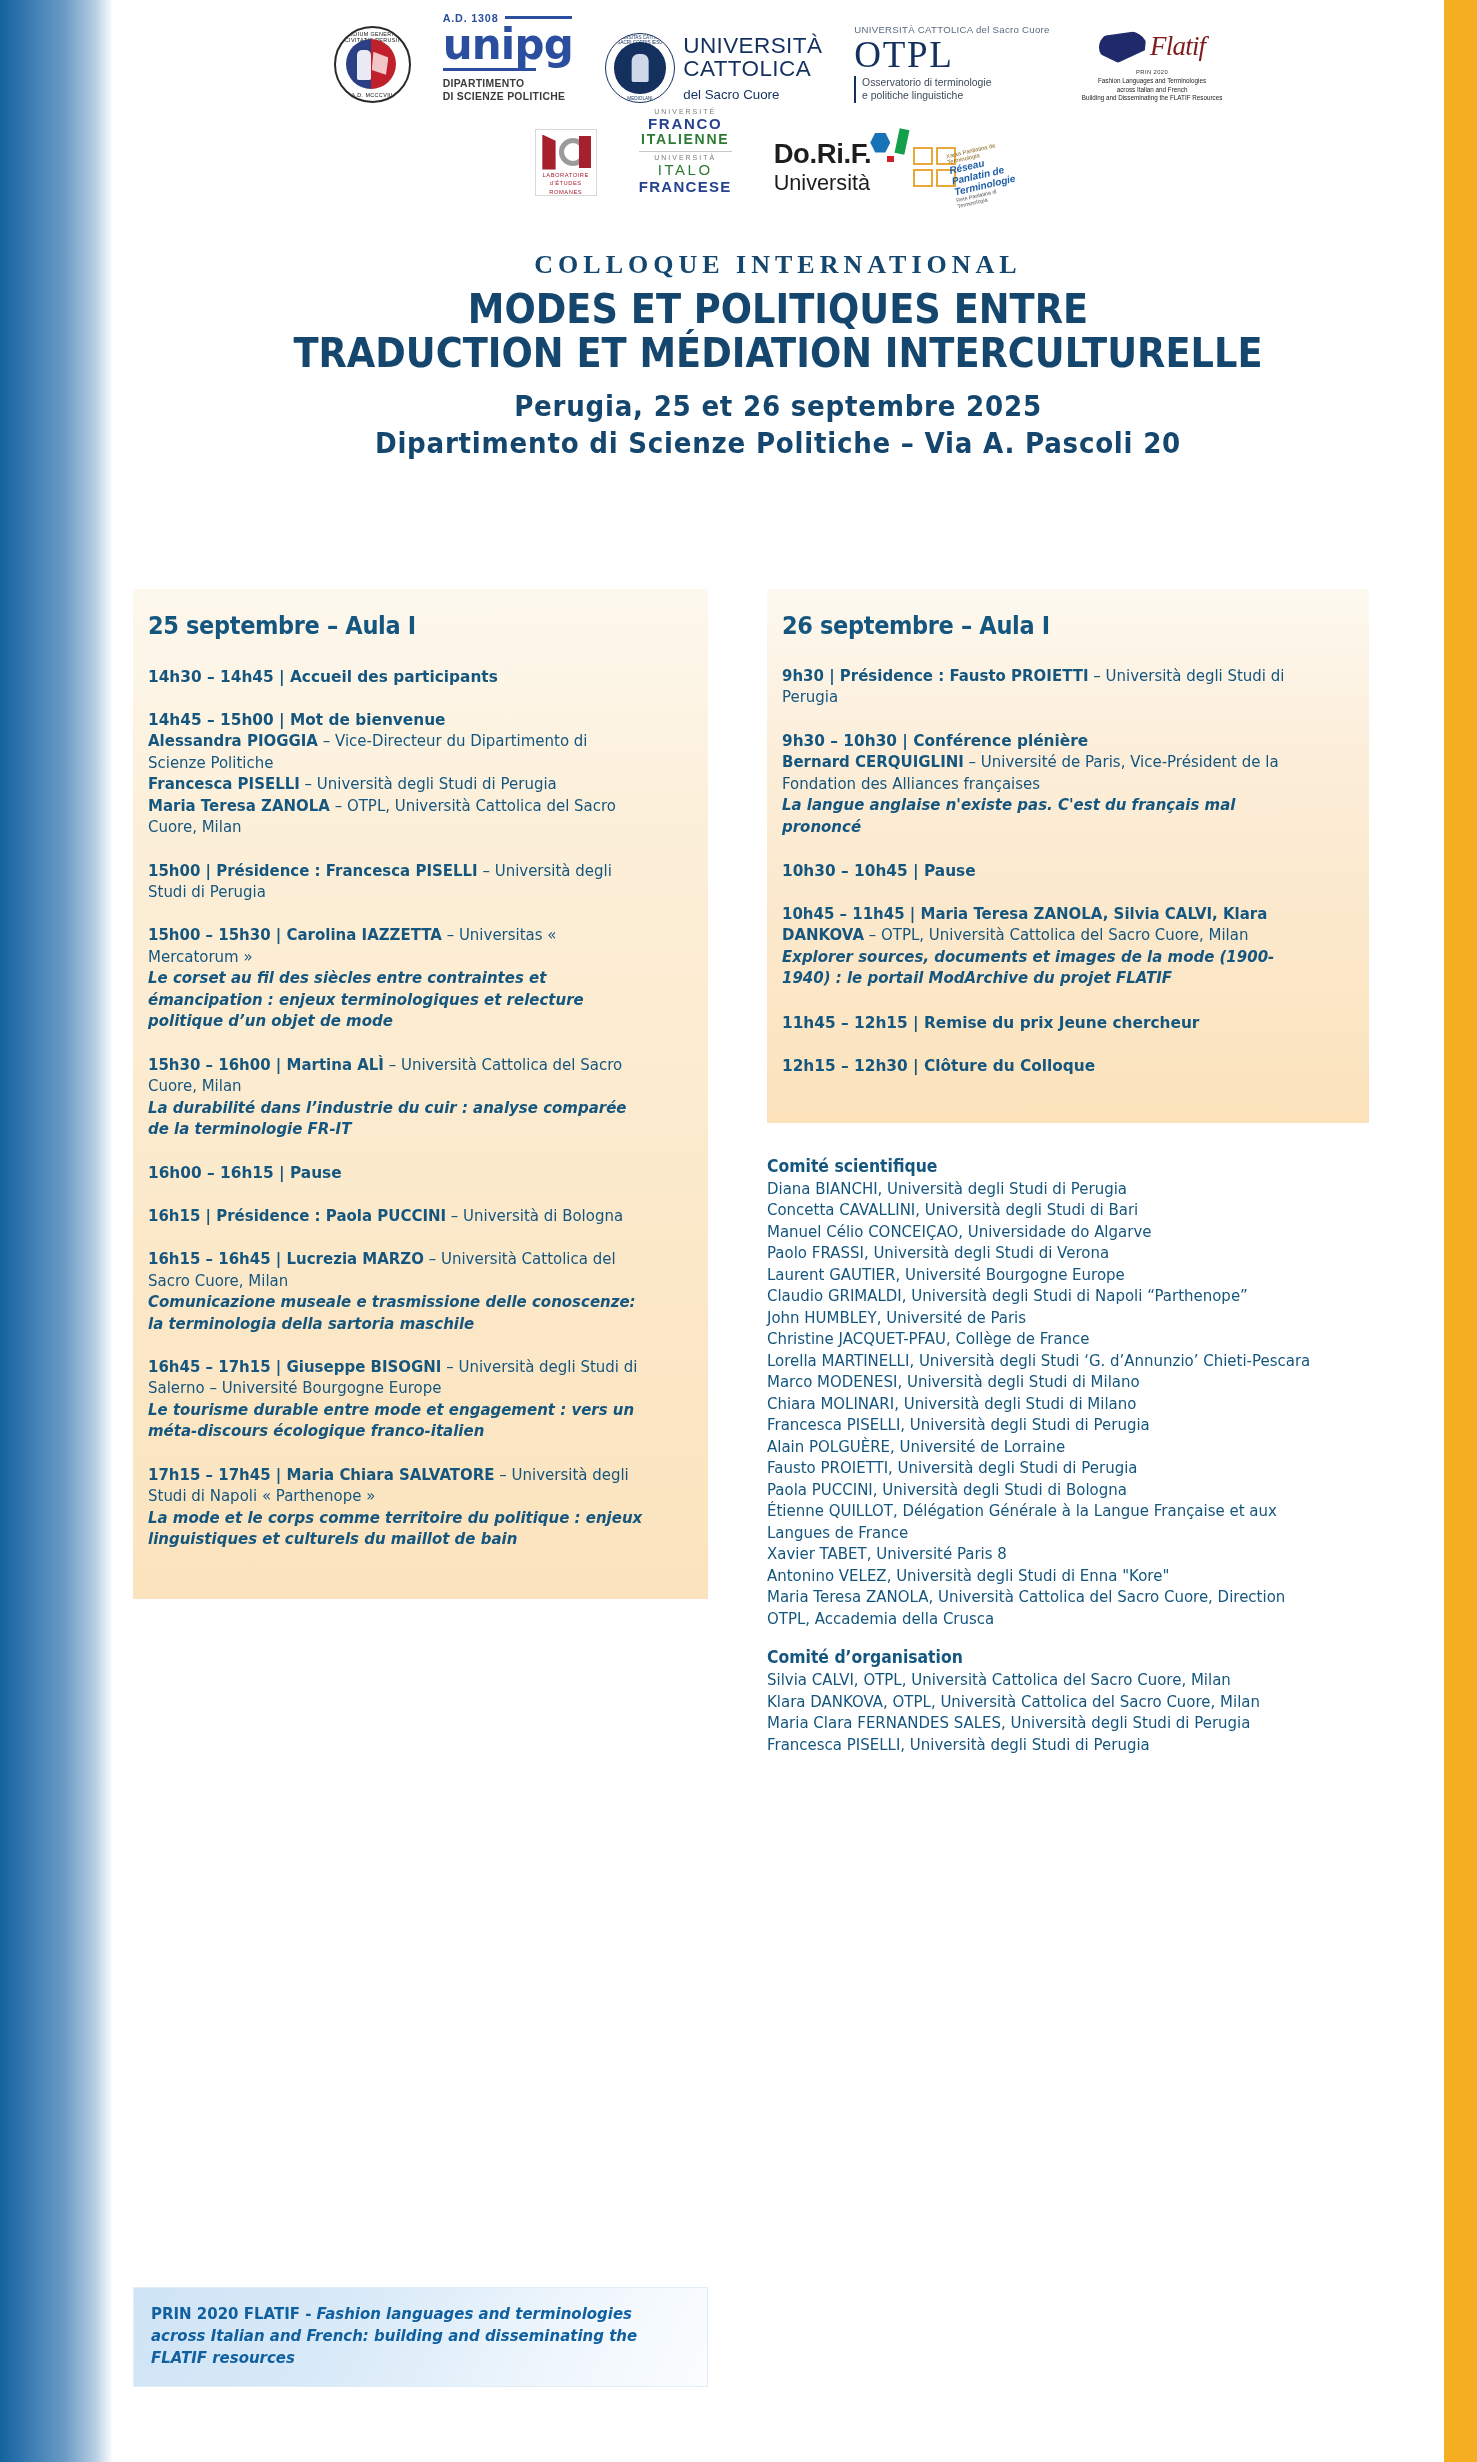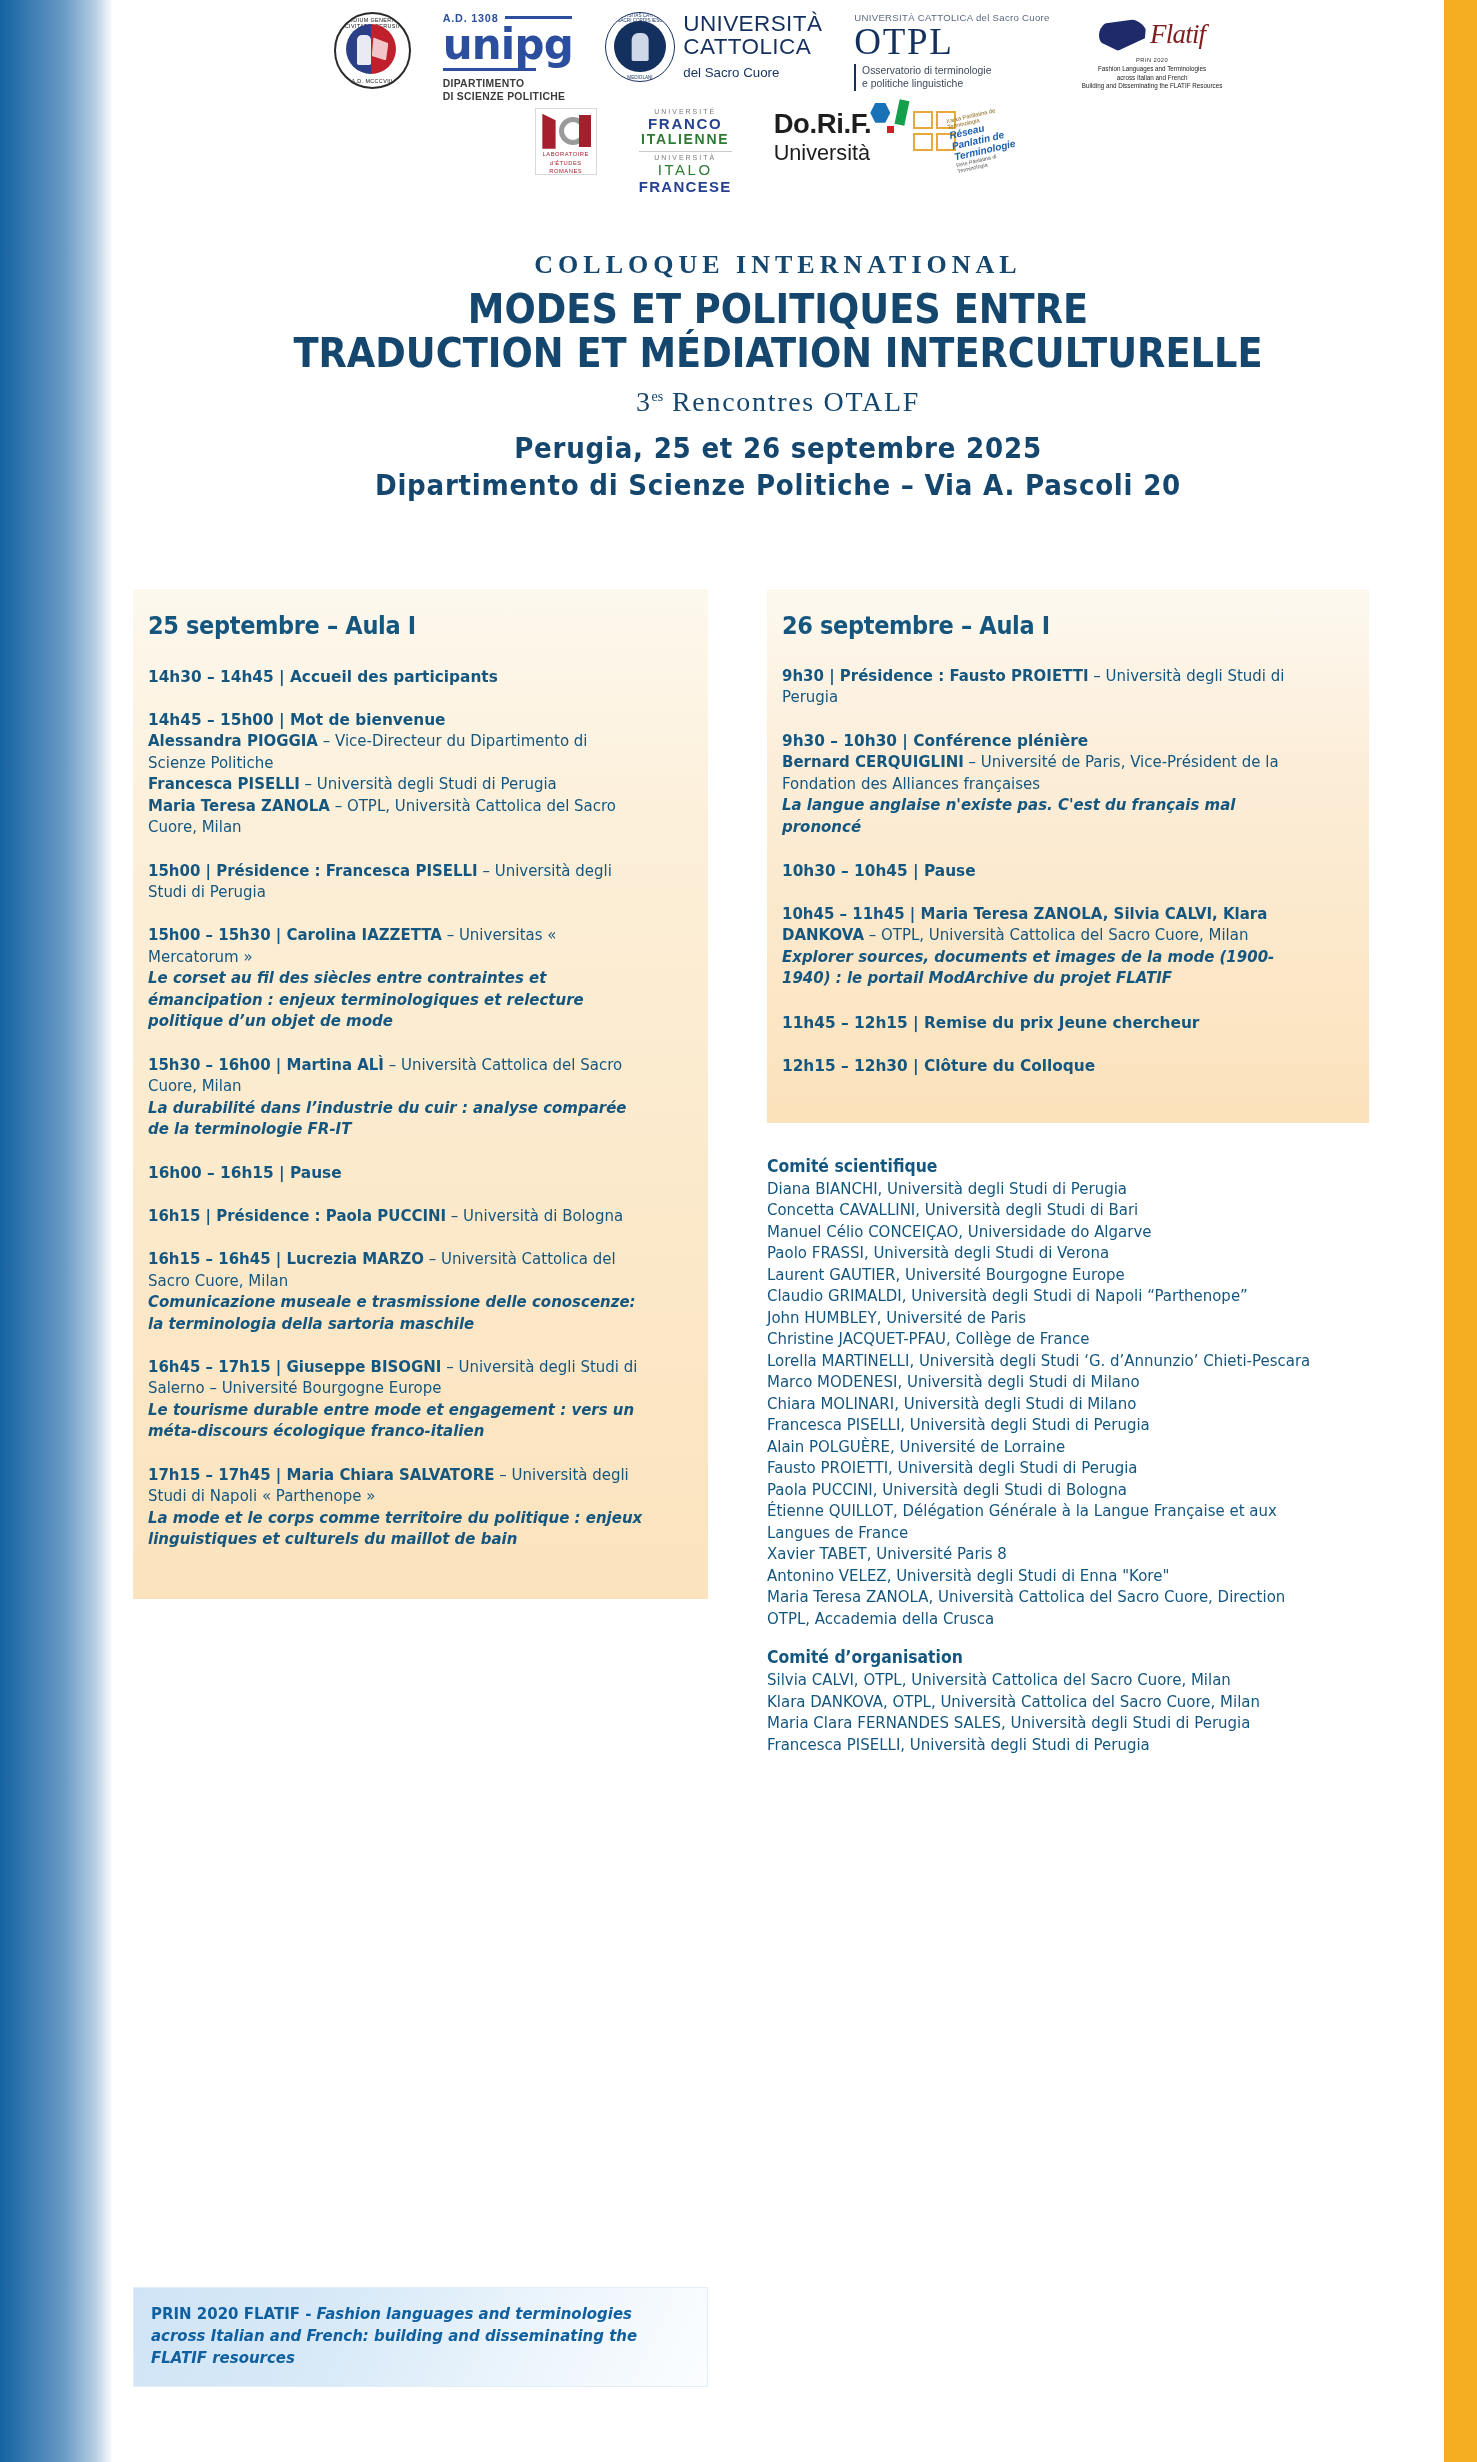--- a/index.html
+++ b/index.html
@@ -35,21 +35,21 @@
 
   
   .logo-band {
     position: absolute;
     left: 113px; top: 0;
     width: 1330px;
     padding-top: 11.7px;
   }
   .logo-row {
     display: flex;
-    align-items: flex-start;
+    align-items: flex-end;
     justify-content: center;
     gap: 32px;
   }
   .logo-row.row2 { gap: 42px; margin-top: 5px; }
 
   .logo { display: flex; align-items: center; gap: 8.3px; }
 
   
   .crest {
     width: 77px; height: 77px; border-radius: 50%;
@@ -403,21 +403,20 @@
           <div class="t3">Rete Panlatina di Terminologia</div>
         </div>
       </div>
     </div>
   </div>
 
   <div class="titles">
     <div class="t-colloque">COLLOQUE INTERNATIONAL</div>
     <div class="t-main1">MODES ET POLITIQUES ENTRE</div>
     <div class="t-main2">TRADUCTION ET MÉDIATION INTERCULTURELLE</div>
-    <div class="t-renc"><span>3</span><sup>es</sup><span> Rencontres OTALF</span></div>
     <div class="t-place">
       <div>Perugia, 25 et 26 septembre 2025</div>
       <div>Dipartimento di Scienze Politiche – Via A. Pascoli 20</div>
     </div>
   </div>
 
   <div class="col-left">
     <div class="panel panel-left">
       <div class="day-head">25 septembre – Aula I</div>
       <div id="day1-blocks">

